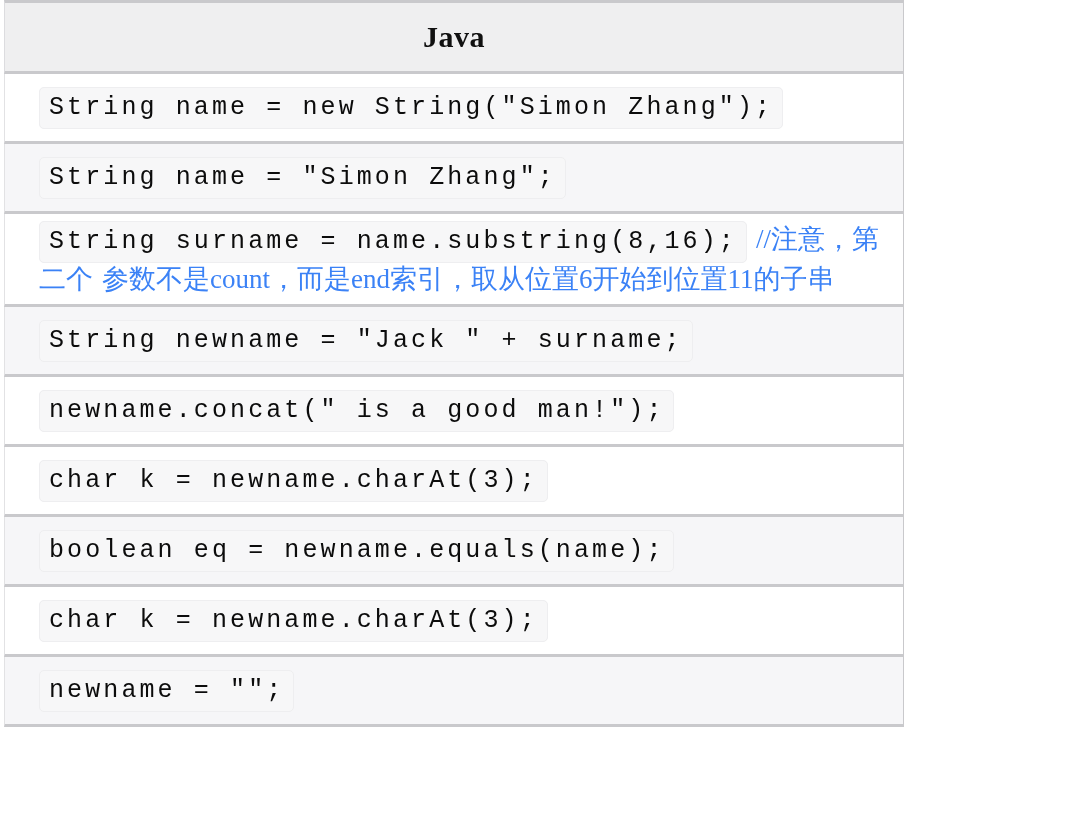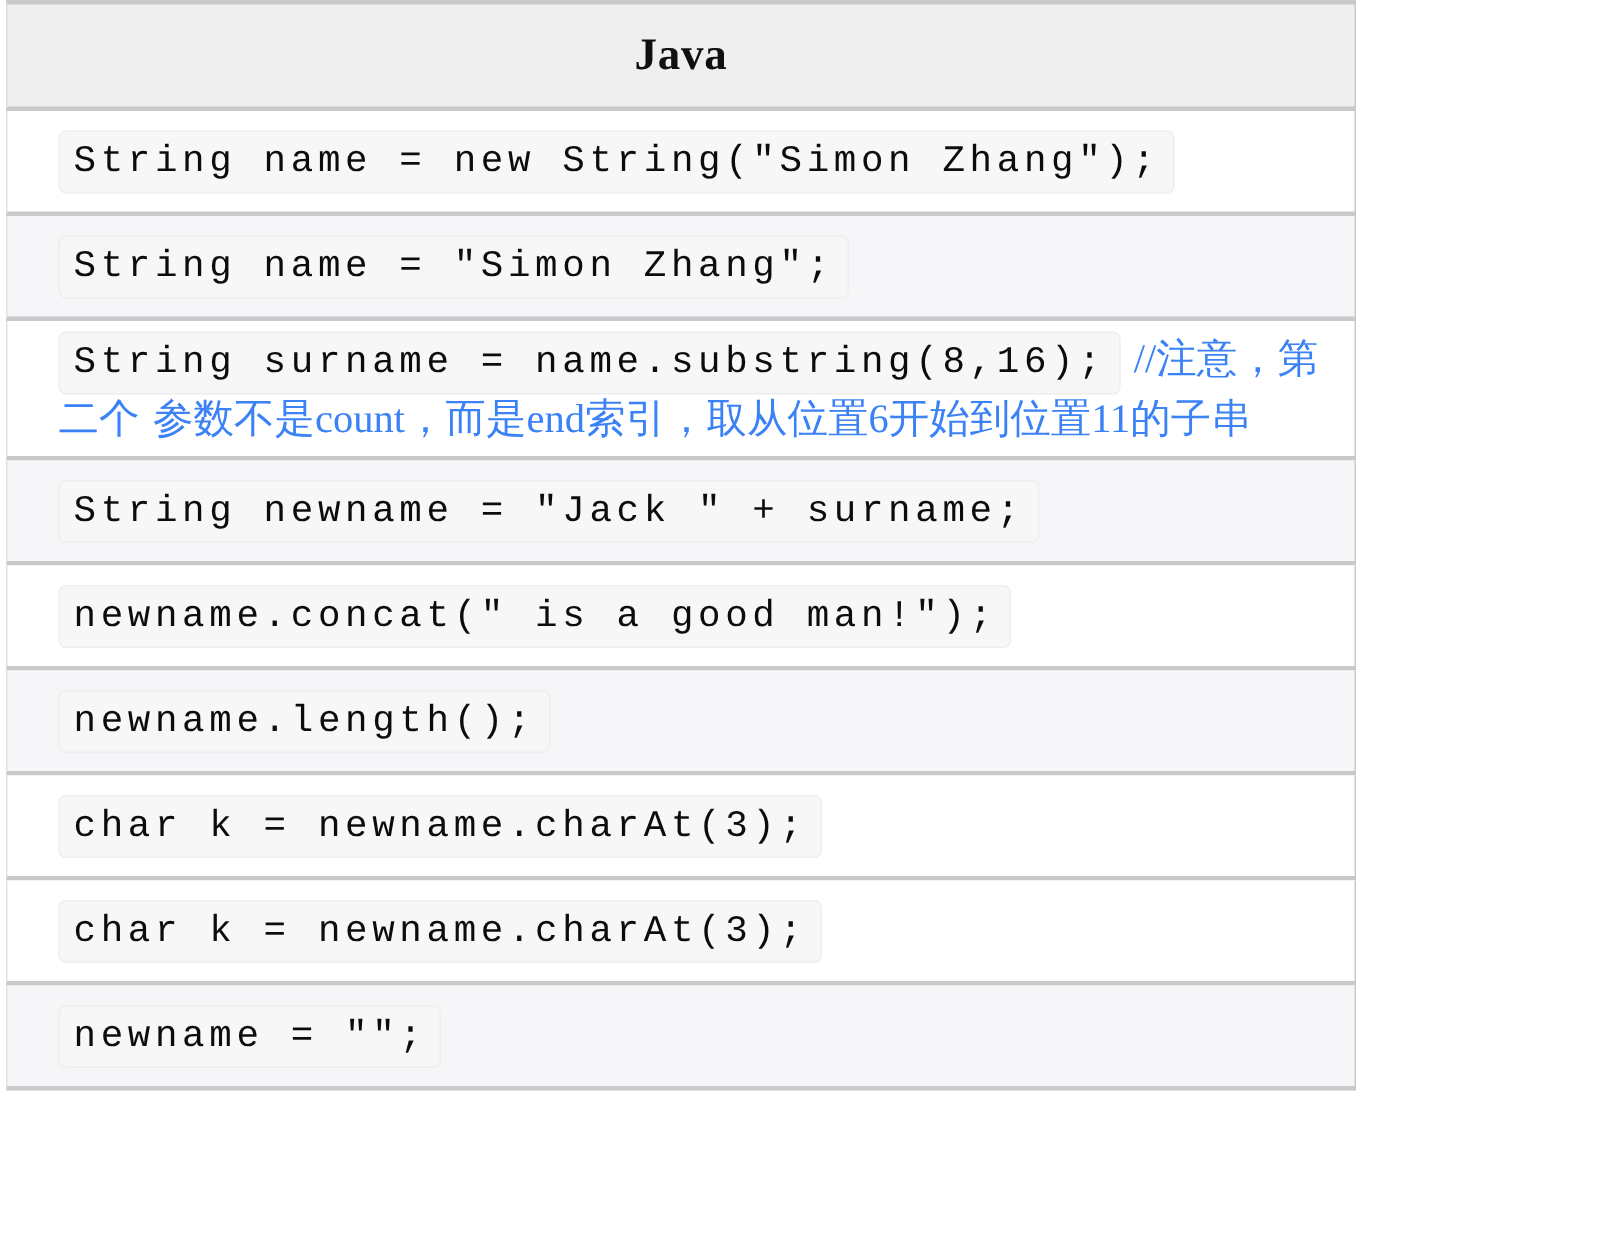--- a/index.html
+++ b/index.html
@@ -120,32 +120,32 @@
       <code class="chip">String newname = "Jack " + surname;</code>
     </div>
   </div>
 
   <div class="code-row alt-white">
     <div class="row-content row-wrap">
       <code class="chip">newname.concat(" is a good man!");</code>
     </div>
   </div>
 
-  <div class="code-row alt-gray">
-    <div class="row-content row-wrap">
-      <code class="chip">newname.length();</code>
-    </div>
-  </div>
 
   <div class="code-row alt-white">
     <div class="row-content row-wrap">
       <code class="chip">char k = newname.charAt(3);</code>
     </div>
   </div>
 
+  <div class="code-row alt-gray">
+    <div class="row-content row-wrap">
+      <code class="chip">boolean eq = newname.equals(name);</code>
+    </div>
+  </div>
 
   <div class="code-row alt-white">
     <div class="row-content row-wrap">
       <code class="chip">char k = newname.charAt(3);</code>
     </div>
   </div>
 
   <div class="code-row alt-gray">
     <div class="row-content row-wrap">
       <code class="chip">newname = "";</code>

